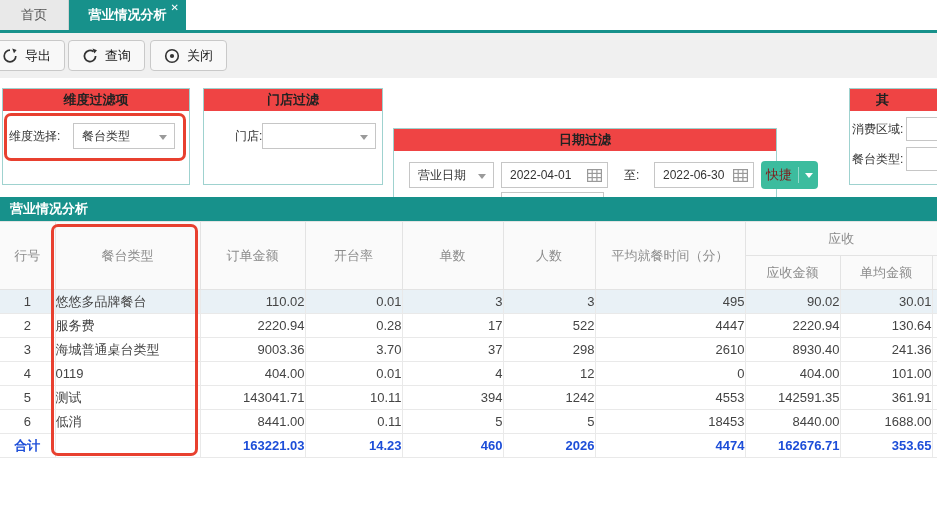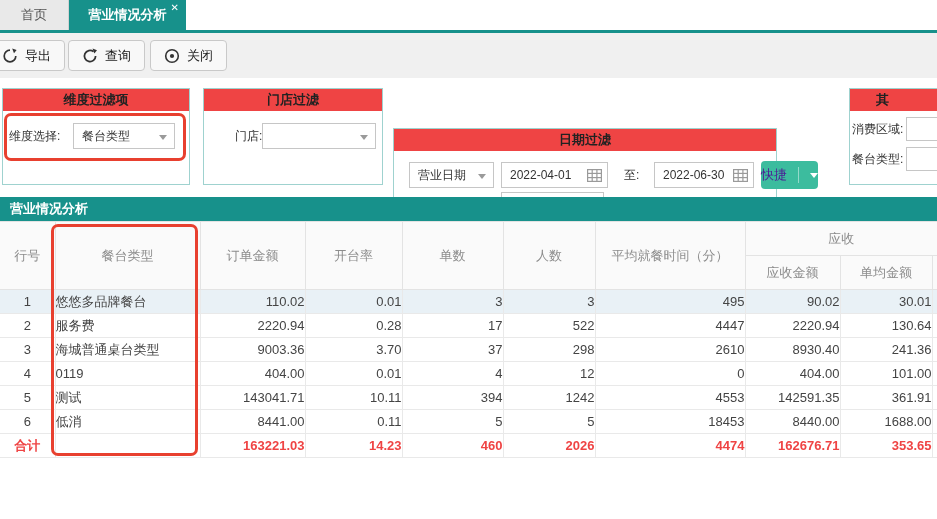--- a/index.html
+++ b/index.html
@@ -25,40 +25,40 @@
 
   
   .panel { position:absolute; top:88px; height:97px; background:#fff; border:1px solid #9fd2cf; }
   .panel-h { height:22px; background:#ef4444; display:flex; align-items:center; justify-content:center; font-size:13px; font-weight:bold; color:#222; }
   .panel-h.left { justify-content:flex-start; padding-left:26px; }
   .flabel { position:absolute; font-size:12px; color:#333; line-height:26px; white-space:nowrap; }
   .sel, .dinput { position:absolute; height:26px; background:#fff; border:1px solid #c6c6c6; font-size:12px; color:#333; display:flex; align-items:center; padding:0 20px 0 8px; }
   .caret { position:absolute; right:7px; top:11px; width:0; height:0; border-left:4px solid transparent; border-right:4px solid transparent; border-top:5px solid #9a9a9a; }
   .dinput { padding-right:24px; }
   .cal { position:absolute; right:5px; top:6px; }
-  .quick-btn { position:absolute; width:57px; height:28px; background:#3cbc9e; border-radius:4px; color:#4c1d95; font-size:13px; display:flex; align-items:center; justify-content:space-between; gap:6px; cursor:pointer; }
+  .quick-btn { position:absolute; width:57px; height:28px; background:#3cbc9e; border-radius:4px; color:#7f1d1d; font-size:13px; display:flex; align-items:center; justify-content:center; gap:6px; cursor:pointer; }
   .quick-btn .qdiv { width:1px; height:16px; background:rgba(255,255,255,.45); }
   .quick-btn .wcaret { width:0; height:0; border-left:4px solid transparent; border-right:4px solid transparent; border-top:5px solid #fff; }
   .cutinput { position:absolute; height:24px; background:#fff; border:1px solid #c6c6c6; }
 
   
   .section-bar { position:absolute; left:0; top:197px; width:937px; height:24px; background:#17918b; color:#fff; font-size:13px; font-weight:bold; line-height:24px; padding-left:10px; }
 
   
   table.grid { position:absolute; left:0; top:221px; width:937px; border-collapse:collapse; table-layout:fixed; font-size:13px; }
   table.grid th { background:#fafafa; color:#8c8c8c; font-weight:normal; border:1px solid #e3e3e3; height:34px; text-align:center; }
   table.grid th:first-child, table.grid td:first-child { border-left:none; }
   table.grid th:last-child, table.grid td:last-child { border-right:none; }
   table.grid thead tr { border-top:none; }
   table.grid td { border:1px solid #e9e9e9; height:24px; color:#444; padding:0; white-space:nowrap; overflow:hidden; }
   td.c0 { text-align:center; color:#555; }
   td.c1 { text-align:left; padding-left:12px; }
   td.c2, td.c3, td.c4, td.c5, td.c6, td.c7, td.c8 { text-align:right; padding-right:12px; }
   tr.selected td { background:#e9f1f6; }
-  tr.total td { font-weight:bold; color:#ef4444; }
+  tr.total td { font-weight:bold; color:#1d4ed8; }
 
   
   .anno { position:absolute; border:3px solid #e8402f; border-radius:7px; pointer-events:none; }
   .anno1 { left:4px;  top:113px; width:182px; height:48px; }
   .anno2 { left:51px; top:224px; width:147px; height:232px; }
 </style>
 </head>
 <body>
 
 <div class="screen">

